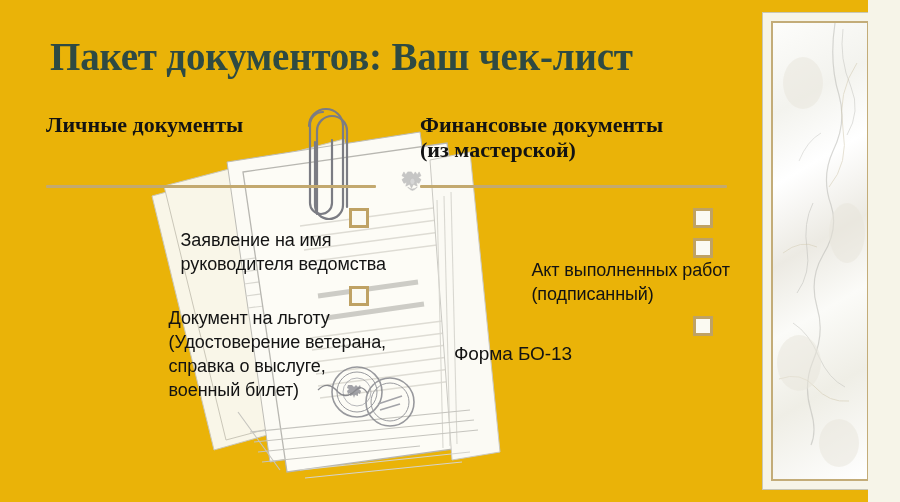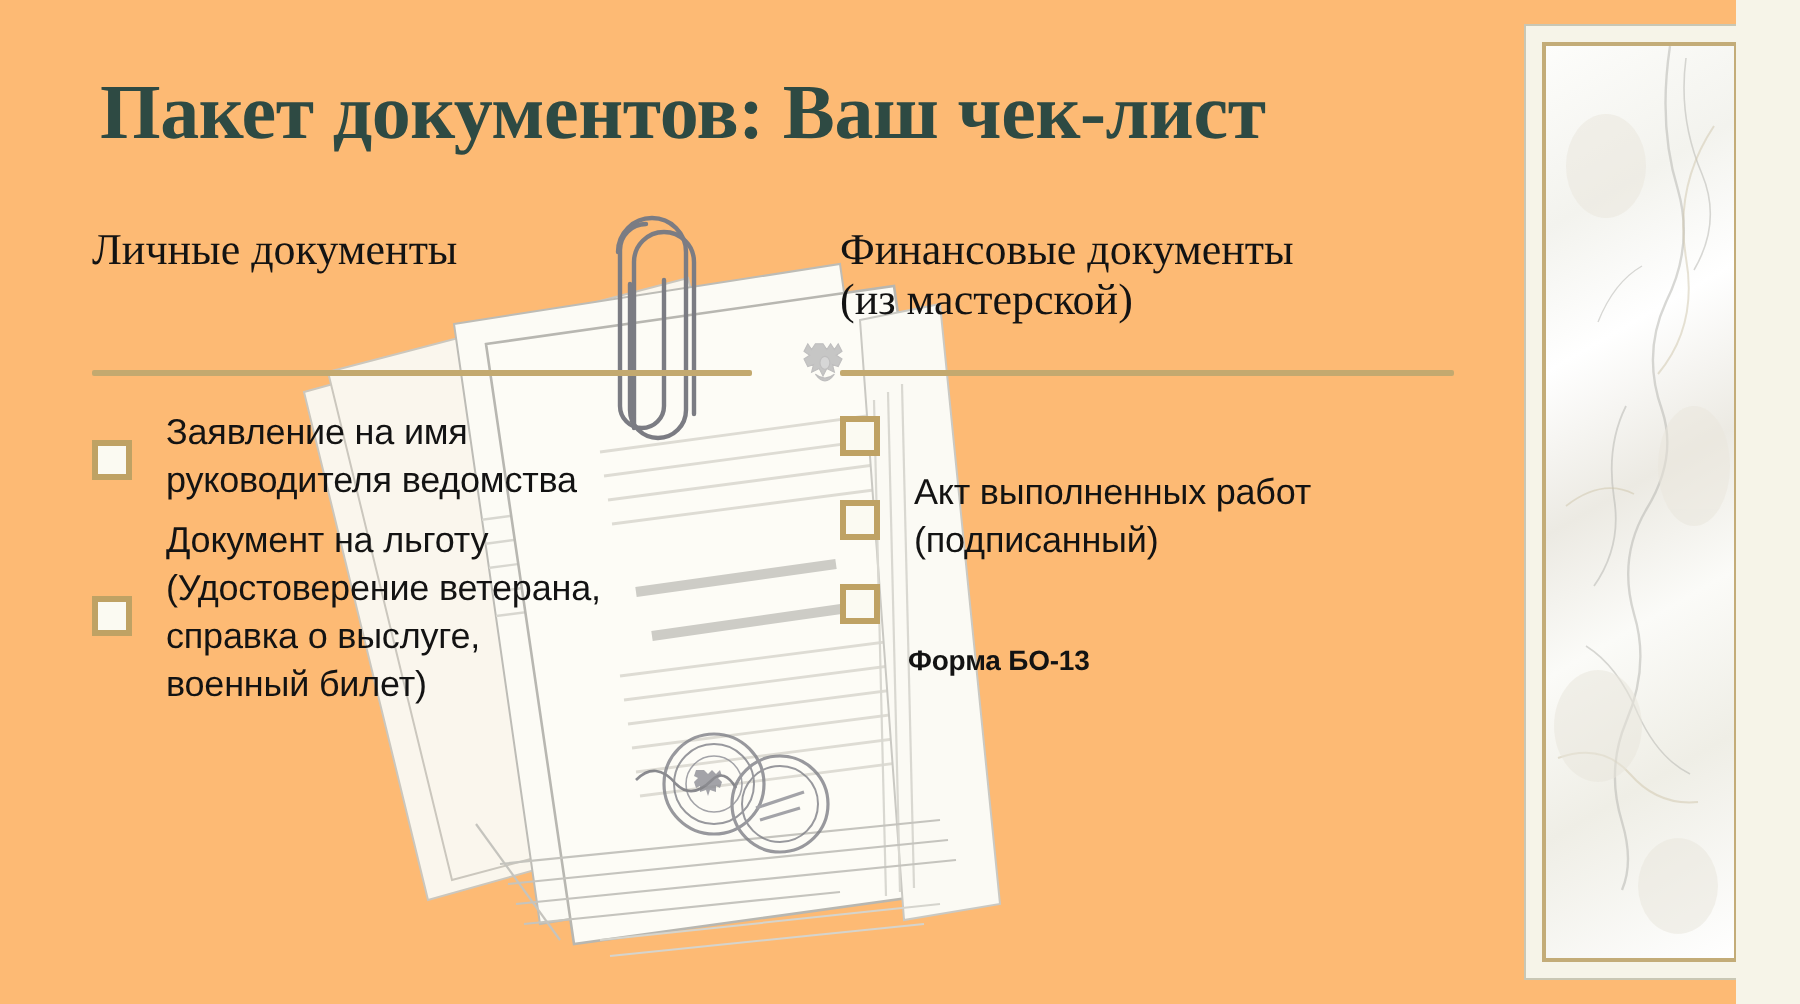--- a/index.html
+++ b/index.html
@@ -6,21 +6,21 @@
   html,body{margin:0;padding:0;}
   body{
     width:900px;height:502px;
     background:#f6f4e8;
     font-family:"Liberation Sans", sans-serif;
     overflow:hidden;
   }
   #slide{
     position:relative;
     width:868px;height:502px;
-    background:#fdba74;
+    background:#eab308;
     overflow:hidden;
   }
 
   
   #paper-illustration{
     position:absolute;
     left:0;top:0;
     width:900px;height:502px;
     pointer-events:none;
   }
@@ -37,21 +37,21 @@
     white-space:nowrap;
   }
 
   
   .column{position:absolute;top:112px;}
   #column-left{left:46px;width:340px;}
   #column-right{left:420px;width:310px;}
 
   .col-head{
     font-family:"Liberation Serif", serif;
-    font-weight:normal;
+    font-weight:bold;
     font-size:22px;
     line-height:25px;
     color:#131313;
     margin:0;
     white-space:pre-line;
   }
   #column-left .col-head{padding-top:0px;}
   #column-right .col-head{padding-top:0px;}
 
   .divider{
@@ -63,44 +63,45 @@
   #column-left .divider{width:330px;margin-top:48px;}
   #column-right .divider{width:307px;margin-top:23px;}
 
   .check-list{
     list-style:none;
     margin:0;padding:0;
     margin-top:16px;
   }
   .check-item{
     display:flex;
-    align-items:center;
+    align-items:flex-end;
     margin-bottom:6px;
+    flex-direction:column;
   }
   .checkbox{
     flex:0 0 auto;
     width:14px;height:14px;
     border:3px solid #bfa264;
     background:#fbfaf2;
     margin-top:4px;
     margin-right:17px;
   }
   .check-text{
     font-family:"Liberation Sans", sans-serif;
     font-size:18px;
     line-height:24px;
     color:#131313;
     white-space:pre-line;
     letter-spacing:-0.1px;
   }
   .note-line{
     font-family:"Liberation Sans", sans-serif;
-    font-size:14px;
+    font-size:19px;
     line-height:24px;
-    font-weight:bold;
+    font-weight:normal;
     color:#131313;
     margin-left:34px;
     margin-top:3px;
     letter-spacing:-0.1px;
   }
 
   
   #marble-panel{
     position:absolute;
     left:762px;top:12px;

